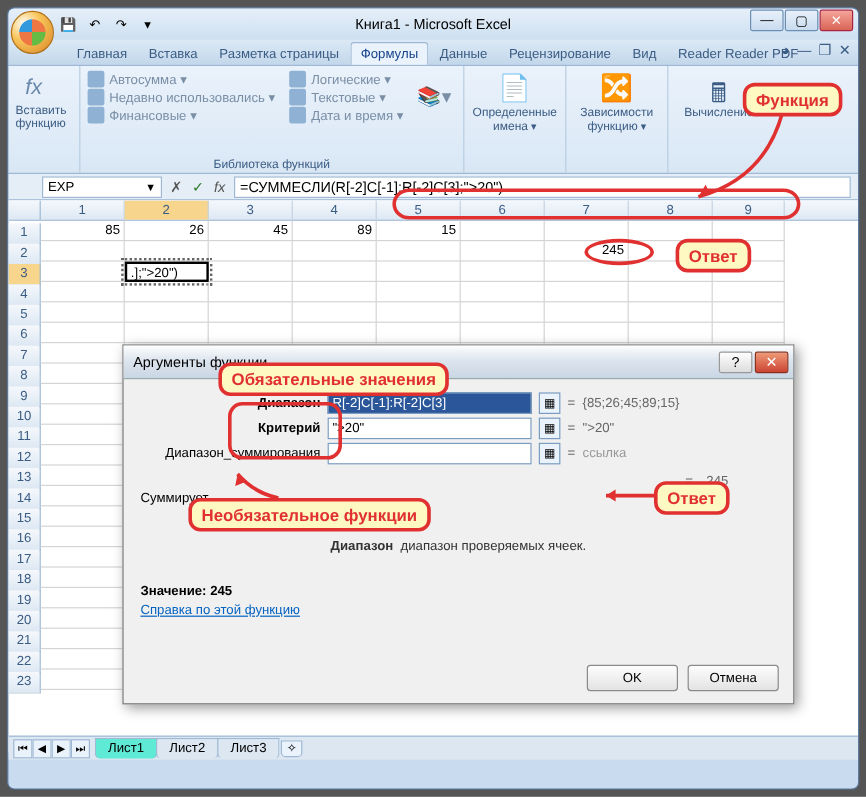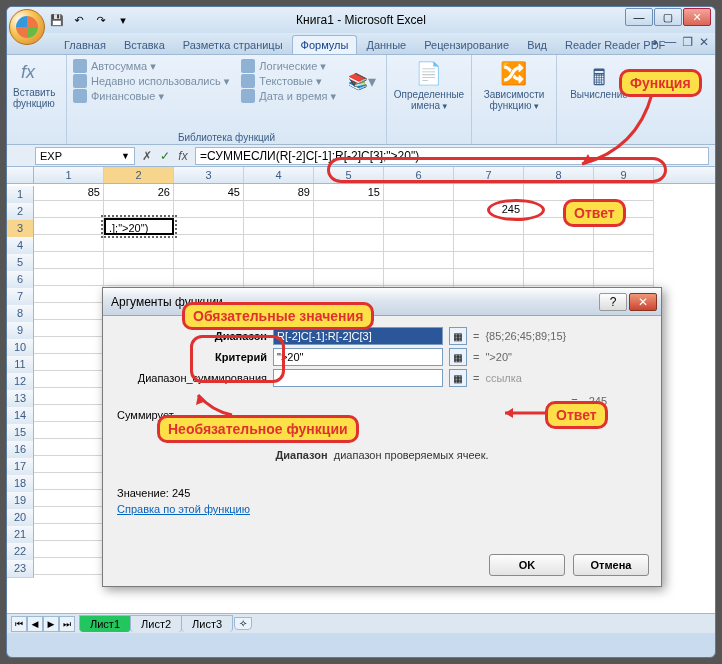--- a/index.html
+++ b/index.html
@@ -41,53 +41,53 @@
   .ch.sel{background:#f8d58c;}
   .rows {  }
   .rh{width:27px;border-right:1px solid #9fb9d4;border-bottom:1px solid #c5d2e0;background:linear-gradient(#f5f8fc,#dde8f3);text-align:center;font-size:11px;color:#3b5c84;line-height:17px;display:inline-block;}
   .rh.sel{background:#f8d58c;}
   .cell{display:inline-block;height:17px;border-right:1px solid #d4d4d4;border-bottom:1px solid #d4d4d4;font-size:11px;text-align:right;padding:0 3px;line-height:17px;vertical-align:top;}
   .row{height:17px;white-space:nowrap;}
   .editing{border:2px solid #000 !important; outline:2px dotted #666; outline-offset:1px; text-align:left;}
   .sheet-tabs { position:absolute; bottom:24px; left:0; right:0; height:20px; background:#dce7f2; border-top:1px solid #9fb9d4; display:flex; align-items:center; font-size:11px;}
   .stnav{display:flex;margin:0 4px;gap:0;}
   .stnav span{width:16px;height:16px;border:1px solid #9fb9d4;background:#eaf2fb;text-align:center;line-height:14px;font-size:9px;}
-  .stab{padding:2px 10px;background:#22c55e;border:1px solid #9fb9d4;border-bottom:none;margin-right:-1px;border-radius:0 0 4px 4px;}
+  .stab{padding:2px 10px;background:#5eead4;border:1px solid #9fb9d4;border-bottom:none;margin-right:-1px;border-radius:0 0 4px 4px;}
   .stab.inactive{background:#dce7f2;}
   .statusbar{position:absolute;bottom:0;left:0;right:0;height:24px;background:linear-gradient(#dfe9f4,#c6d8ea);border-top:1px solid #9fb9d4;display:flex;align-items:center;font-size:11px;color:#3b5c84;padding:0 6px;justify-content:space-between;}
   .sb-right{display:flex;align-items:center;gap:6px;}
   .viewbtns span{width:18px;height:16px;border:1px solid #9fb9d4;display:inline-block;background:#eef4fa;}
   .zoom-slider{width:90px;height:4px;background:#b9cee2;border-radius:2px;position:relative;}
   .zoom-slider::before{content:"";position:absolute;left:44px;top:-4px;width:6px;height:12px;background:#7a9cc0;border-radius:2px;}
   
-  .callout { position:absolute; border:3px solid #e03030; border-radius:10px; background:#fde047; color:#e03030; font-weight:bold; font-size:14px; padding:3px 8px; z-index:60;}
+  .callout { position:absolute; border:3px solid #e03030; border-radius:10px; background:#fef9c3; color:#e03030; font-weight:bold; font-size:14px; padding:3px 8px; z-index:60;}
   .redring { position:absolute; border:3px solid #e03030; z-index:55;}
   
   .dialog { position:absolute; left:95px; top:280px; width:560px; height:300px; background:#f0f0f0; border:1px solid #7a7a7a; box-shadow:3px 3px 10px rgba(0,0,0,.4); z-index:50;}
   .dlg-title{height:28px;background:linear-gradient(#fdfefe,#dde5ee 45%,#c9d6e4);display:flex;align-items:center;justify-content:space-between;padding:0 4px 0 8px;font-size:12px;border-bottom:1px solid #9aa;}
   .dlg-title .btns{display:flex;gap:2px;}
   .dlg-title .btns span{width:28px;height:18px;border:1px solid #999;background:linear-gradient(#fefefe,#dcdcdc);text-align:center;font-size:12px;line-height:16px;border-radius:2px;}
   .dlg-title .btns span.close{background:linear-gradient(#e97,#c43);color:#fff;border-color:#832;}
   .dlg-body{padding:8px 14px;font-size:11px;}
   .fn-name{color:#15428b;font-size:11px;margin-bottom:6px;}
   .arg-row{display:flex;align-items:center;margin:3px 0;gap:6px;}
   .arg-label{width:150px;text-align:right;font-weight:bold;}
   .arg-label.opt{font-weight:normal;}
   .arg-input{width:170px;height:18px;border:1px solid #7a9cc0;background:#fff;font-size:11px;padding:1px 3px;}
   .arg-input.sel{background:#2b579a;color:#fff;}
   .refbtn{width:18px;height:18px;border:1px solid #7a9cc0;background:#eaf2fb;display:inline-flex;align-items:center;justify-content:center;font-size:10px;}
   .arg-eq{color:#666;}
   .arg-val{color:#666;}
   .arg-val.grey{color:#999;}
   .desc{margin-top:12px;color:#333;}
   .desc b{font-weight:bold;}
-  .dlg-val{margin-top:26px;}
+  .dlg-val{margin-top:26px;font-weight:bold;}
   .dlg-link{color:#0563c1;text-decoration:underline;margin-top:4px;display:inline-block;}
   .dlg-btns{position:absolute;right:12px;bottom:10px;display:flex;gap:8px;}
-  .dlg-btns button{width:76px;height:22px;border:1px solid #8a8a8a;background:linear-gradient(#fdfdfd,#e3e3e3);border-radius:3px;font-size:11px;font-weight:bold;}
+  .dlg-btns button{width:76px;height:22px;border:1px solid #8a8a8a;background:linear-gradient(#fdfdfd,#e3e3e3);border-radius:3px;font-size:11px;}
 </style>
 </head>
 <body>
 
 <div class="window">
   <div class="officebtn"></div>
   <div class="titlebar">
     <div class="qa-toolbar">
       <span class="qa-btn">💾</span>
       <span class="qa-btn">↶</span>

